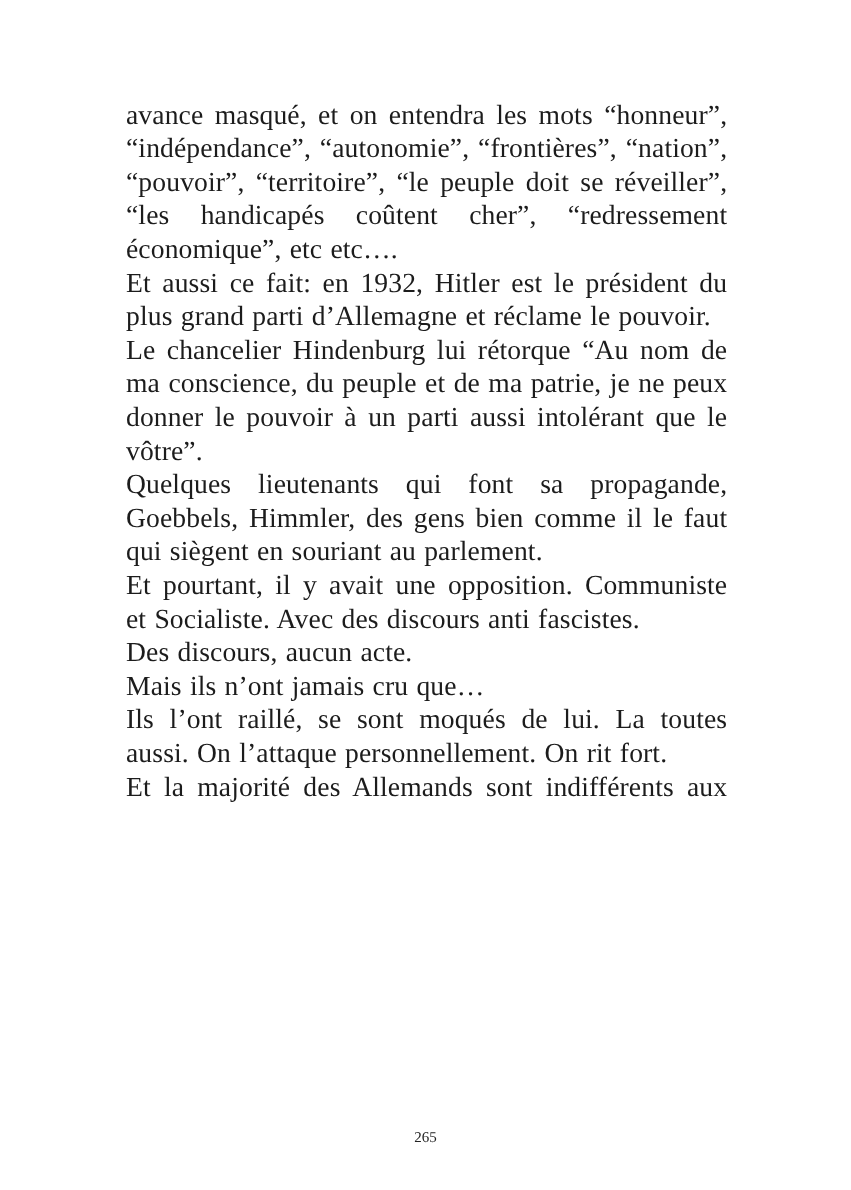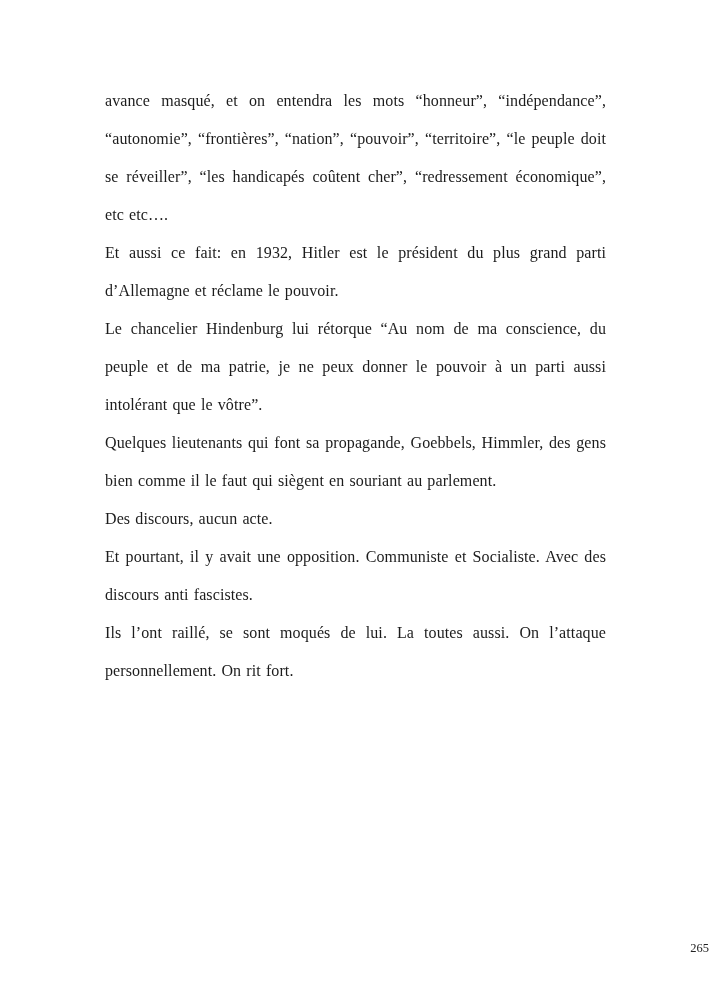--- a/index.html
+++ b/index.html
@@ -21,46 +21,48 @@
   }
   .text-block {
     position: absolute;
     top: 82px;
     left: 105px;
     width: 501px;
     color: #1c1c1c;
   }
   .para {
     margin: 0;
-    font-size: 16px;
-    line-height: 38px;
+    font-size: 23px;
+    line-height: 28px;
     text-align: justify;
     letter-spacing: 0.1px;
     word-spacing: 1px;
   }
   .para.fill-last {
     text-align-last: justify;
   }
   .page-number {
     position: absolute;
     bottom: 36px;
     left: 0;
     width: 100%;
-    text-align: right;
+    text-align: center;
     font-size: 12.5px;
     color: #222222;
   }
 </style>
 </head>
 <body>
 
 <div class="page">
   <div class="text-block">
     <p class="para">avance masqué, et on entendra les mots “honneur”, “indépendance”, “autonomie”, “frontières”, “nation”, “pouvoir”, “territoire”, “le peuple doit se réveiller”, “les handicapés coûtent cher”, “redressement économique”, etc etc….</p>
     <p class="para">Et aussi ce fait: en 1932, Hitler est le président du plus grand parti d’Allemagne et réclame le pouvoir.</p>
     <p class="para">Le chancelier Hindenburg lui rétorque “Au nom de ma conscience, du peuple et de ma patrie, je ne peux donner le pouvoir à un parti aussi intolérant que le vôtre”.</p>
     <p class="para">Quelques lieutenants qui font sa propagande, Goebbels, Himmler, des gens bien comme il le faut qui siègent en souriant au parlement.</p>
+    <p class="para">Et pourtant, il y avait une opposition. Communiste et Socialiste. Avec des discours anti fascistes.</p>
     <p class="para">Des discours, aucun acte.</p>
-    <p class="para">Et pourtant, il y avait une opposition. Communiste et Socialiste. Avec des discours anti fascistes.</p>
+    <p class="para">Mais ils n’ont jamais cru que…</p>
     <p class="para">Ils l’ont raillé, se sont moqués de lui. La toutes aussi. On l’attaque personnellement. On rit fort.</p>
+    <p class="para fill-last">Et la majorité des Allemands sont indifférents aux</p>
   </div>
   <div class="page-number">265</div>
 </div>
 
 </body></html>

